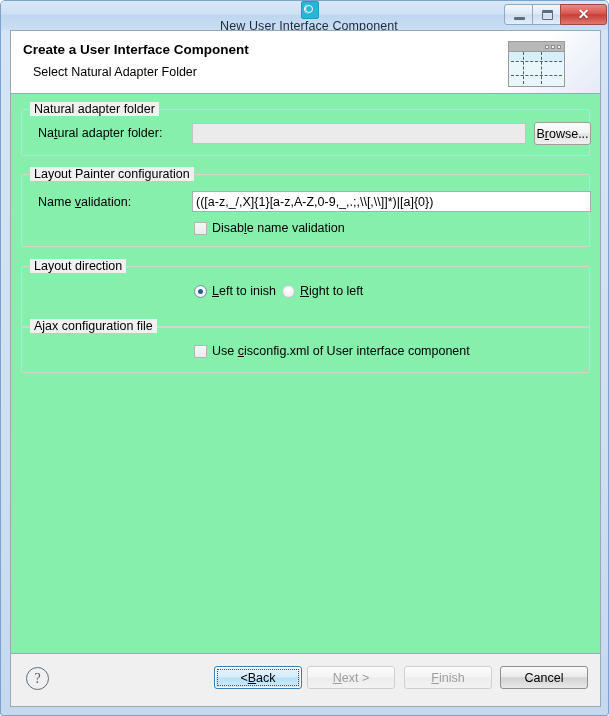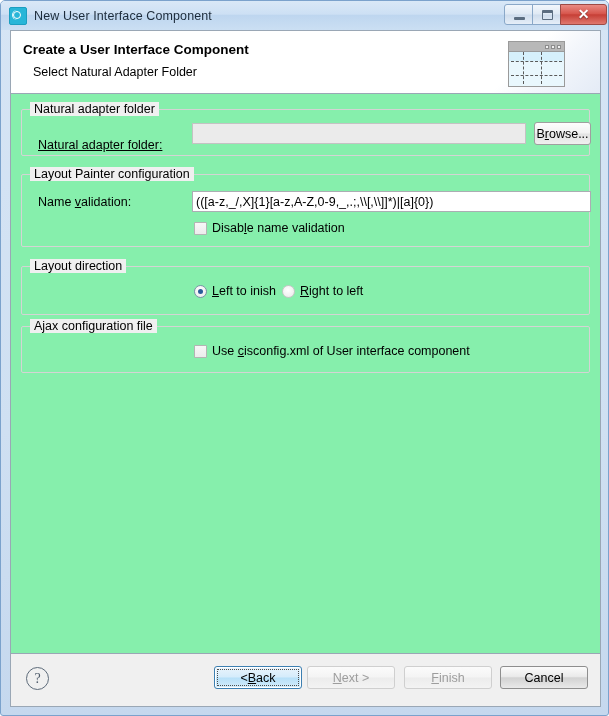--- a/index.html
+++ b/index.html
@@ -30,20 +30,21 @@
   
   #titlebar {
     position: absolute;
     left: 0; top: 0;
     width: 609px;
     height: 29px;
     box-sizing: border-box;
     background: linear-gradient(to bottom, #d9e8f7 0%, #cde0f4 45%, #bed6ef 50%, #cbdff3 100%);
     display: flex;
     align-items: center;
+    flex-direction: column;
   }
   .title-icon {
     width: 16px; height: 16px;
     margin-left: 8px;
     flex: 0 0 auto;
     background: #28b6d8;
     border: 1px solid #1b9ec0;
     border-radius: 2px;
     position: relative;
   }
@@ -430,21 +431,21 @@
           <div class="hline" style="top:33px;"></div>
         </div>
       </div>
     </div>
 
     <div id="content">
 
       <div class="group" style="left:10px; top:15px; width:569px; height:47px;">
         <span class="group-title">Natural adapter folder</span>
 
-        <span class="field-label" style="left:16px; top:28px;text-decoration:underline;"><span>Na</span><span class="mn">t</span><span>ural adapter folder:</span></span>
+        <span class="field-label" style="left:16px; top:16px;"><span>Na</span><span class="mn">t</span><span>ural adapter folder:</span></span>
 
         <input class="txt disabled" type="text" disabled="" style="left: 170px; top: 13px; width: 334px;" value="">
 
         <div class="pbtn" style="left:512px; top:12px; width:57px;">
             <span>B</span>
             <span class="mn">r</span>
             <span>owse...</span>
           </div>
       </div>
 
@@ -454,21 +455,21 @@
         <span class="field-label" style="left:16px; top:20px;"><span>Name </span><span class="mn">v</span><span>alidation:</span></span>
 
         <input class="txt" type="text" style="left: 170px; top: 16px; width: 399px;" value="(([a-z,_/,X]{1}[a-z,A-Z,0-9,_,.;,\\[,\\]]*)|[a]{0})">
 
         <div class="cbrow" style="left:172px; top:46px;">
           <span class="cbox"></span>
           <span><span>Disab</span><span class="mn">l</span><span>e name validation</span></span>
         </div>
       </div>
 
-      <div class="group" style="left:10px; top:172px; width:569px; height:49px;">
+      <div class="group" style="left:10px; top:172px; width:569px; height:62px;">
         <span class="group-title">Layout direction</span>
 
         <div class="rbrow" style="left:172px; top:17px;">
           <span class="radio on"></span>
           <span><span></span><span class="mn">L</span><span>eft to inish</span></span>
         </div>
 
         <div class="rbrow" style="left:260px; top:17px;">
           <span class="radio off"></span>
           <span><span></span><span class="mn">R</span><span>ight to left</span></span>

